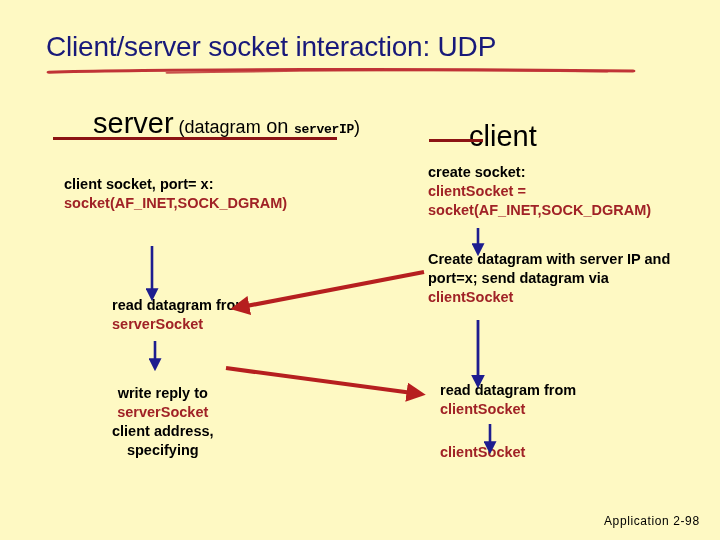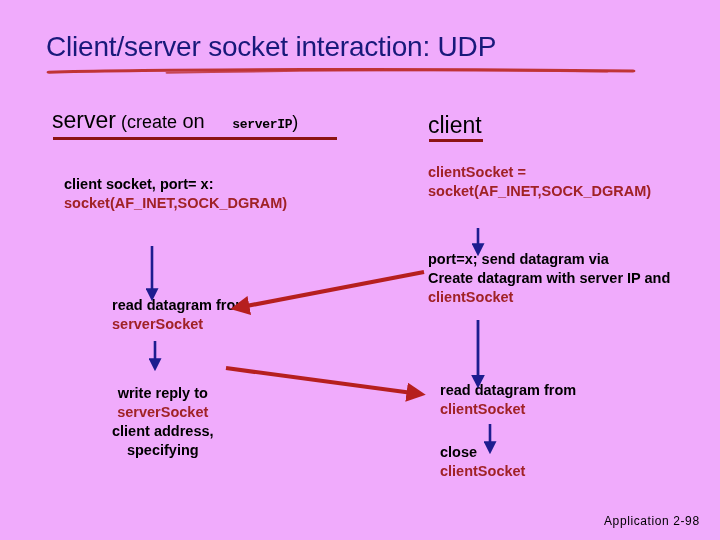--- a/index.html
+++ b/index.html
@@ -11,21 +11,21 @@
     width: 720px;
     height: 540px;
     position: relative;
     overflow: hidden;
     font-family: "Liberation Sans", sans-serif;
     -webkit-font-smoothing: antialiased;
   }
   .slide {
     position: absolute;
     inset: 0;
-    background: #f0abfc;
+    background: #fef9c3;
   }
 
   
   .title {
     position: absolute;
     left: 46px;
     top: 31px;
     font-size: 28px;
     font-weight: 400;
     color: #18197a;
@@ -41,39 +41,39 @@
     overflow: visible;
   }
 
   
   .hdr {
     position: absolute;
     white-space: nowrap;
     color: #000000;
   }
   .hdr-server { left: 52px; top: 107px; }
-  .hdr-client { left: 428px; top: 112px; }
+  .hdr-client { left: 428px; top: 120px; }
   .hdr-big {
-    font-size: 23px;
-    font-weight: 400;
+    font-size: 29px;
+    font-weight: 400;
+    margin-left: 41px;
   }
   .hdr-mid {
     font-size: 18px;
     font-weight: 400;
   }
   .hdr-small {
     font-size: 20px;
     font-weight: 400;
   }
   .hdr-mono {
     font-family: "Liberation Mono", "DejaVu Sans Mono", monospace;
     font-size: 13px;
     font-weight: 700;
     letter-spacing: -0.3px;
-    margin-left: 22px;
   }
   .hdr-underline {
     position: absolute;
     background: #8c1414;
     height: 3px;
   }
   .ul-server { left: 53px; top: 137px; width: 284px; }
   .ul-client { left: 429px; top: 139px; width: 54px; }
 
   
@@ -123,21 +123,21 @@
 
 <div class="slide">
 
   <div class="title">Client/server socket interaction: UDP</div>
   <svg class="title-rule" viewBox="0 0 589 10" preserveAspectRatio="none" aria-hidden="true">
     <path d="M2,7 C90,2 400,1 586,5" stroke="#c03436" stroke-width="5" fill="none" stroke-linecap="round"></path>
     <path d="M120,8 C260,4 430,3 560,6" stroke="#c03436" stroke-width="3" fill="none" stroke-linecap="round" opacity="0.85"></path>
   </svg>
 
   <div class="hdr hdr-server">
-    <span class="hdr-big">server</span><span class="hdr-mid"> (</span><span class="hdr-mid">create</span><span class="hdr-small"> on </span><span class="hdr-mono">serverIP</span><span class="hdr-mid">)</span>
+    <span class="hdr-big">server</span><span class="hdr-mid"> (</span><span class="hdr-mid">datagram</span><span class="hdr-small"> on </span><span class="hdr-mono">serverIP</span><span class="hdr-mid">)</span>
   </div>
   <div class="hdr-underline ul-server"></div>
 
   <div class="hdr hdr-client hdr-big">client</div>
   <div class="hdr-underline ul-client"></div>
 
   <div class="blk b-srv-create">
     <div>client socket, port= x:</div>
     <div class="red">socket(AF_INET,SOCK_DGRAM)</div>
   </div>
@@ -148,37 +148,37 @@
   </div>
 
   <div class="blk b-srv-write">
     <div>write reply to</div>
     <div class="red">serverSocket</div>
     <div>client address,</div>
     <div>specifying</div>
   </div>
 
   <div class="blk b-cli-create">
+    <div>create socket:</div>
     <div class="red">clientSocket =</div>
     <div class="red">socket(AF_INET,SOCK_DGRAM)</div>
   </div>
 
   <div class="blk b-cli-dgram">
+    <div>Create datagram with server IP and</div>
     <div>port=x; send datagram via</div>
-    <div>Create datagram with server IP and</div>
     <div class="red">clientSocket</div>
   </div>
 
   <div class="blk b-cli-read">
     <div>read datagram from</div>
     <div class="red">clientSocket</div>
   </div>
 
   <div class="blk b-cli-close">
-    <div>close</div>
     <div class="red">clientSocket</div>
   </div>
 
   <svg class="arrows" viewBox="0 0 720 540" aria-hidden="true">
     <defs>
       <marker id="bluehead" viewBox="0 0 10 10" refX="6" refY="5" markerWidth="5" markerHeight="5" orient="auto-start-reverse">
         <path d="M0,0 L10,5 L0,10 z" fill="#1d1d8f"></path>
       </marker>
       <marker id="redhead" viewBox="0 0 10 10" refX="7" refY="5" markerWidth="4.6" markerHeight="4.6" orient="auto-start-reverse">
         <path d="M0,0 L10,5 L0,10 z" fill="#b61f1f"></path>

